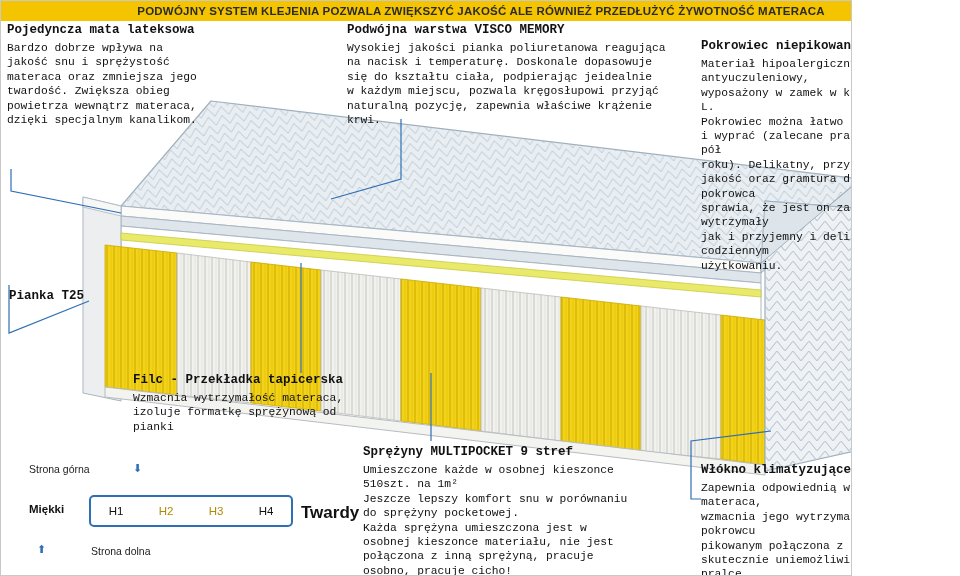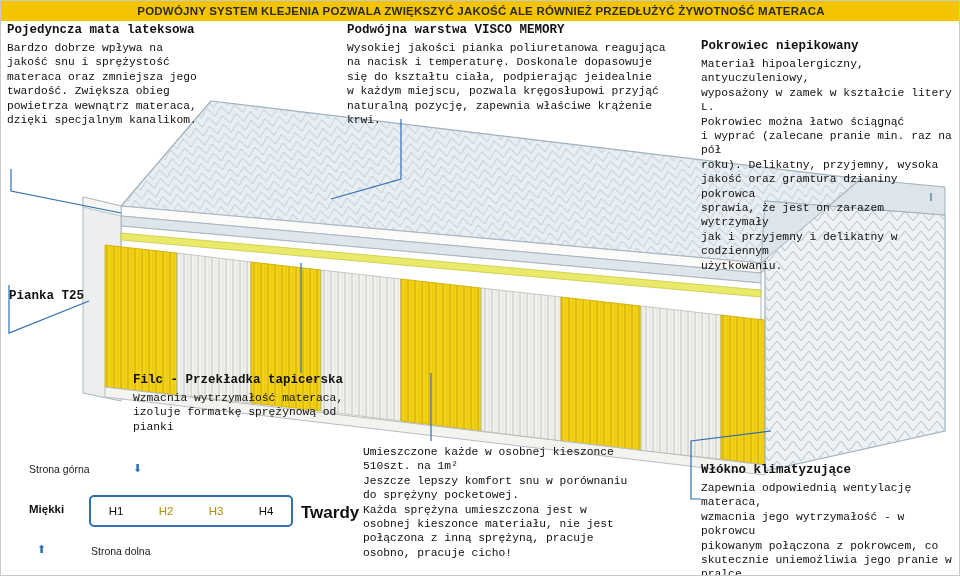--- a/index.html
+++ b/index.html
@@ -5,21 +5,21 @@
   html,body{margin:0;padding:0;}
   body{
     width:960px;height:576px;
     background:#ffffff;
     font-family:"Liberation Sans", sans-serif;
     overflow:hidden;
     position:relative;
   }
   #page{
     position:relative;
-    width:960px;height:576px;
+    width:852px;height:576px;
     border:1px solid #c9c9c9;
     box-sizing:border-box;
     overflow:hidden;
     background:#fff;
   }
   .banner{
     position:absolute;left:0;top:0;width:960px;height:20px;
     background:#f5c400;
     color:#2b2b2b;
     font-size:11.5px;font-weight:bold;
@@ -180,20 +180,21 @@
     <span class="title">Pianka T25</span>
   </div>
 
   <div class="txtblock" id="cb-filc">
     <span class="title">Filc - Przekładka tapicerska</span>
     <span class="body">Wzmacnia wytrzymałość materaca,
 izoluje formatkę sprężynową od pianki</span>
   </div>
 
   <div class="txtblock" id="cb-spr">
+    <span class="title">Sprężyny MULTIPOCKET 9 stref</span>
     <span class="body">Umieszczone każde w osobnej kieszonce
 510szt. na 1m²
 Jeszcze lepszy komfort snu w porównaniu
 do sprężyny pocketowej.
 Każda sprężyna umieszczona jest w
 osobnej kieszonce materiału, nie jest
 połączona z inną sprężyną, pracuje
 osobno, pracuje cicho!</span>
   </div>
 

